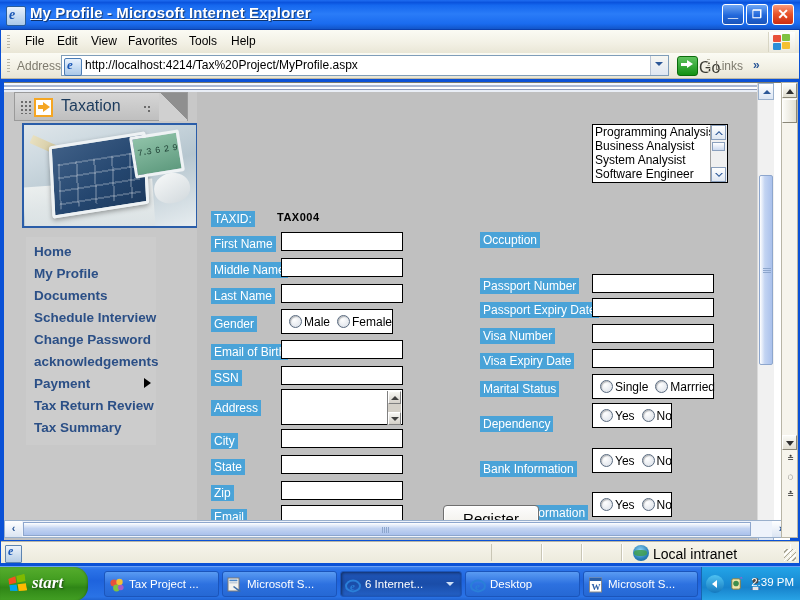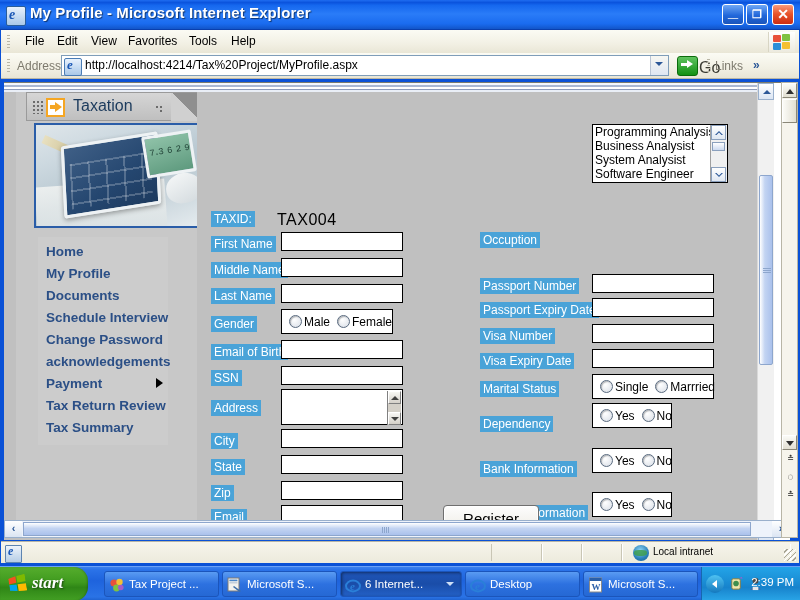--- a/index.html
+++ b/index.html
@@ -29,21 +29,21 @@
     overflow:hidden;
   }
   #title-icon .e{
     position:absolute;left:2px;top:0px;font-size:14px;color:#1a57b5;
     font-family:"Liberation Serif",serif;font-style:italic;font-weight:bold;
   }
   #title-text{
     position:absolute;left:30px;top:4px;
     font-size:15px;font-weight:bold;color:#ffffff;
     text-shadow:1px 1px 1px rgba(0,0,0,.55);
-    white-space:nowrap;letter-spacing:.1px;
+    white-space:nowrap;letter-spacing:.1px;text-decoration:underline;
   }
   .win-btn{
     position:absolute;top:4px;width:22px;height:21px;
     border:1px solid #ffffff;border-radius:3px;
     box-sizing:border-box;cursor:pointer;
   }
   #btn-min{right:56px;background:linear-gradient(180deg,#6fa7f5,#2167da 55%,#1b55bb);}
   #btn-max{right:32px;background:linear-gradient(180deg,#6fa7f5,#2167da 55%,#1b55bb);}
   #btn-close{right:6px;background:linear-gradient(180deg,#f99a7b,#e8532a 48%,#cc2d13);}
   .win-btn .g{position:absolute;color:#fff;font-size:12px;font-weight:bold;
@@ -137,21 +137,21 @@
   #page{
     position:absolute;left:0;top:0;width:770px;height:458px;
     background:#c0c0c0;
   }
   #topband{
     position:absolute;left:0;top:0;width:770px;height:9px;
     background:linear-gradient(180deg,#f4f8fd 0 2px,#aab8d2 2px 4px,#ffffff 4px 6px,#8d9cbb 6px 7px,#e9eef6 7px 9px);
   }
   
   #sidebar{
-    position:absolute;left:12px;top:9px;width:193px;height:440px;
+    position:absolute;left:0;top:9px;width:193px;height:440px;
     background:#c8c8c8;
   }
   #sb-head{
     position:absolute;left:10px;top:0px;width:174px;height:29px;
     background:linear-gradient(180deg,#d6d6d6,#bfbfbf);
     border:1px solid #9a9a9a;box-sizing:border-box;
   }
   #sb-head .dots{
     position:absolute;left:5px;top:7px;width:11px;height:14px;
     background-image:
@@ -269,21 +269,21 @@
   }
   .rad .circ{
     width:11px;height:11px;border-radius:50%;
     border:1px solid #5a6b80;
     background:radial-gradient(circle at 40% 35%,#ffffff,#e4e8ee 70%,#c8cfd8);
     box-shadow:inset 1px 1px 1px rgba(0,0,0,.25);
     flex:0 0 auto;
   }
   .rad .rtxt{margin-left:2px;font-size:12px;color:#000;white-space:nowrap;}
   #taxid-val{
-    position:absolute;left:80px;top:119px;font-size:16px;font-weight:normal;
+    position:absolute;left:80px;top:119px;font-size:11px;font-weight:bold;
     color:#000;font-family:"Liberation Sans",sans-serif;letter-spacing:.5px;
   }
   
   #f-address{height:36px;}
   #addr-scroll{
     position:absolute;right:1px;top:1px;width:13px;height:34px;
     background:#d4d0c8;border-left:1px solid #808080;
   }
   .mini-arrow{
     position:absolute;left:0;width:13px;height:13px;
@@ -423,21 +423,21 @@
     font-family:"Liberation Serif",serif;font-style:italic;font-weight:bold;}
   #zone-icon{
     position:absolute;left:632px;top:3px;width:16px;height:16px;
     background:radial-gradient(circle at 45% 35%,#8fd6f5,#2a7fb8 60%,#1c5a88);
     border-radius:50%;
   }
   #zone-icon .land{
     position:absolute;left:1px;top:5px;width:13px;height:6px;
     background:#3f9e4f;border-radius:40%;opacity:.85;
   }
-  #zone-text{position:absolute;left:652px;top:4px;font-size:10px;color:#000;}
+  #zone-text{position:absolute;left:652px;top:4px;font-size:14px;color:#000;}
   #sb-grip{
     position:absolute;right:3px;bottom:2px;width:12px;height:12px;
     background-image:
       repeating-linear-gradient(135deg,#ffffff 0 1px,transparent 1px 2px,#a8a596 2px 3px,transparent 3px 4px);
   }
   
   #taskbar{
     position:absolute;left:0;top:566px;width:800px;height:34px;
     background:linear-gradient(180deg,#3a80ef 0%,#2b73e8 8%,#1e63dd 40%,#2a73e6 88%,#1c5ecb 100%);
     border-top:1px solid #6ba1f5;

